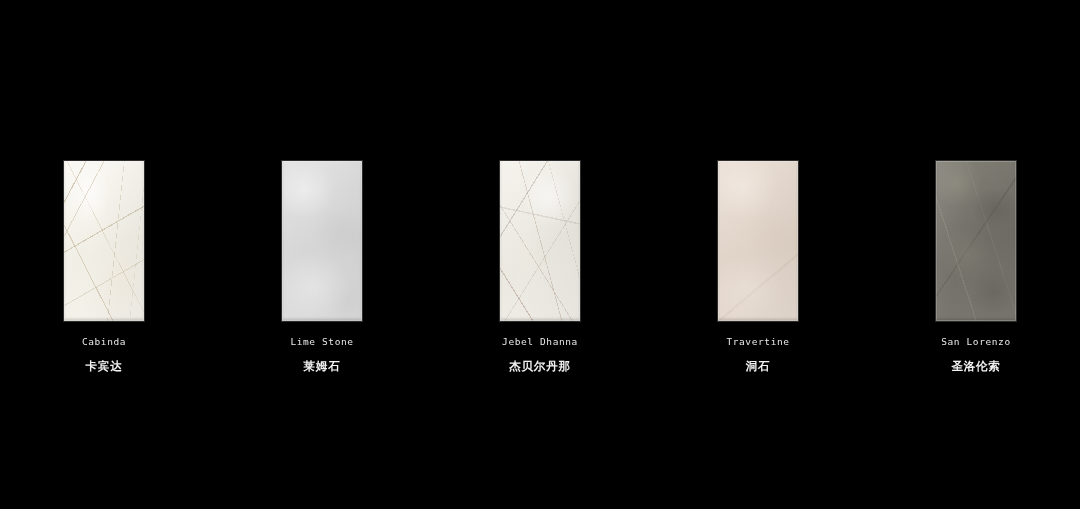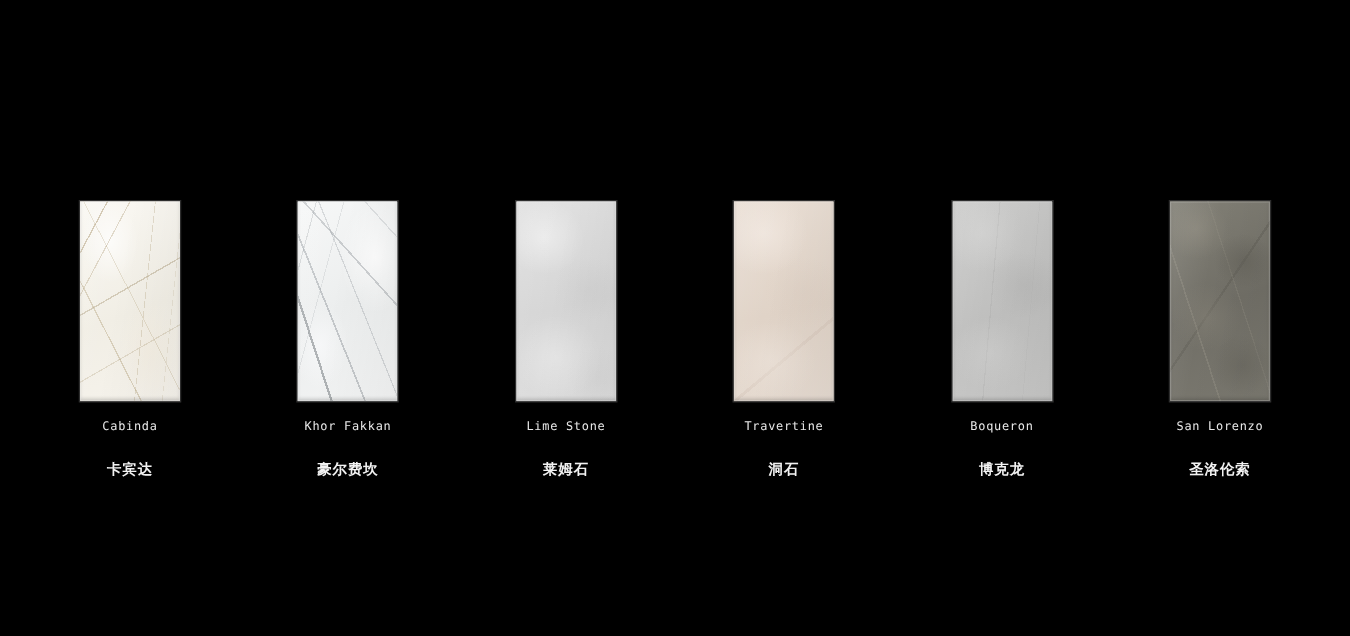--- a/index.html
+++ b/index.html
@@ -79,21 +79,21 @@
     display: block;
     color: #e8e8e8;
     font-size: 9.5px;
     letter-spacing: 0.6px;
     font-family: "DejaVu Sans Mono", "Liberation Mono", monospace;
     white-space: nowrap;
   }
 
   .label-cn {
     display: block;
-    margin-top: 24px;
+    margin-top: 14px;
     color: #f2f2f2;
     font-size: 11.5px;
     letter-spacing: 0.8px;
     font-family: Liberation Mono, monospace;
     font-weight: 700;
     white-space: nowrap;
   }
 
   
 
@@ -242,64 +242,53 @@
         <div class="tile-sheen"></div>
         <div class="tile-edge"></div>
       </div>
       <div class="labels">
         <span class="label-en">Cabinda</span>
         <span class="label-cn">卡宾达</span>
       </div>
     </div>
     <div class="swatch-cell">
       <div class="tile-frame">
-        <div class="tile-surface tex-khorfakkan"></div>
-        <div class="tile-sheen"></div>
-        <div class="tile-edge"></div>
-      </div>
-      <div class="labels">
-        <span class="label-en">Khor Fakkan</span>
-        <span class="label-cn">豪尔费坎</span>
-      </div>
-    </div>
-    <div class="swatch-cell">
-      <div class="tile-frame">
         <div class="tile-surface tex-limestone"></div>
         <div class="tile-sheen"></div>
         <div class="tile-edge"></div>
       </div>
       <div class="labels">
         <span class="label-en">Lime Stone</span>
         <span class="label-cn">莱姆石</span>
       </div>
     </div>
     <div class="swatch-cell">
       <div class="tile-frame">
+        <div class="tile-surface tex-jebeldhanna"></div>
+        <div class="tile-sheen"></div>
+        <div class="tile-edge"></div>
+      </div>
+      <div class="labels">
+        <span class="label-en">Jebel Dhanna</span>
+        <span class="label-cn">杰贝尔丹那</span>
+      </div>
+    </div>
+    <div class="swatch-cell">
+      <div class="tile-frame">
         <div class="tile-surface tex-travertine"></div>
         <div class="tile-sheen"></div>
         <div class="tile-edge"></div>
       </div>
       <div class="labels">
         <span class="label-en">Travertine</span>
         <span class="label-cn">洞石</span>
       </div>
     </div>
     <div class="swatch-cell">
       <div class="tile-frame">
-        <div class="tile-surface tex-boqueron"></div>
-        <div class="tile-sheen"></div>
-        <div class="tile-edge"></div>
-      </div>
-      <div class="labels">
-        <span class="label-en">Boqueron</span>
-        <span class="label-cn">博克龙</span>
-      </div>
-    </div>
-    <div class="swatch-cell">
-      <div class="tile-frame">
         <div class="tile-surface tex-sanlorenzo"></div>
         <div class="tile-sheen"></div>
         <div class="tile-edge"></div>
       </div>
       <div class="labels">
         <span class="label-en">San Lorenzo</span>
         <span class="label-cn">圣洛伦索</span>
       </div>
     </div>
   </div>

